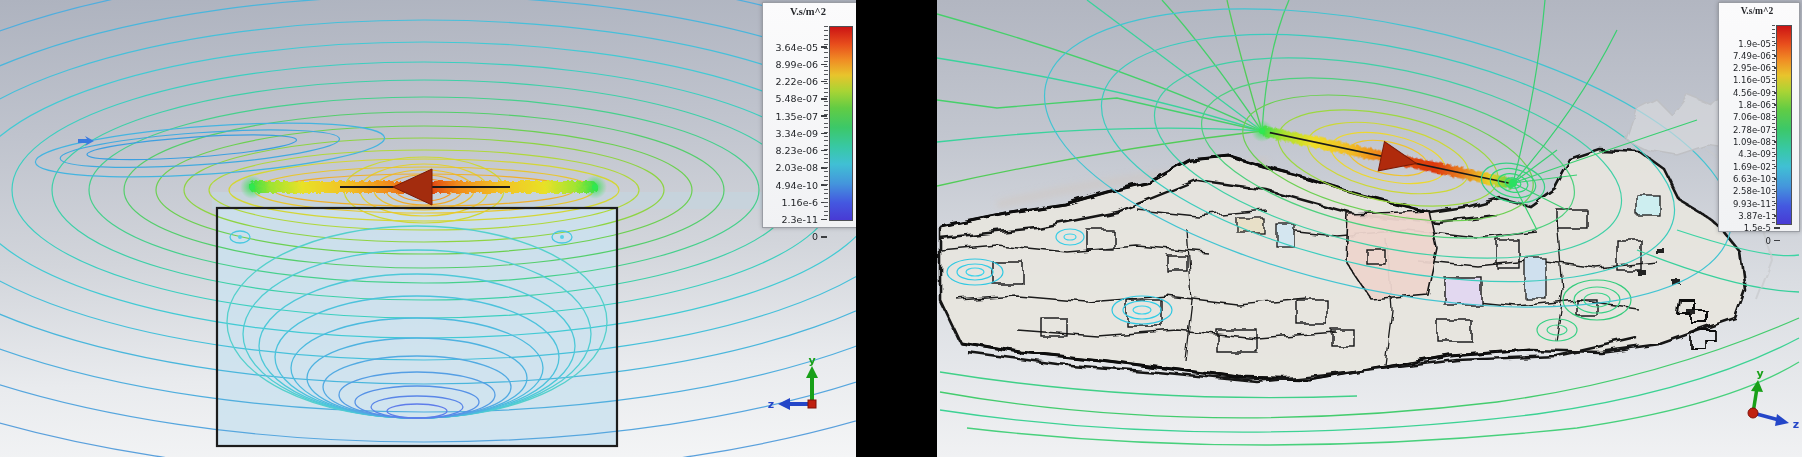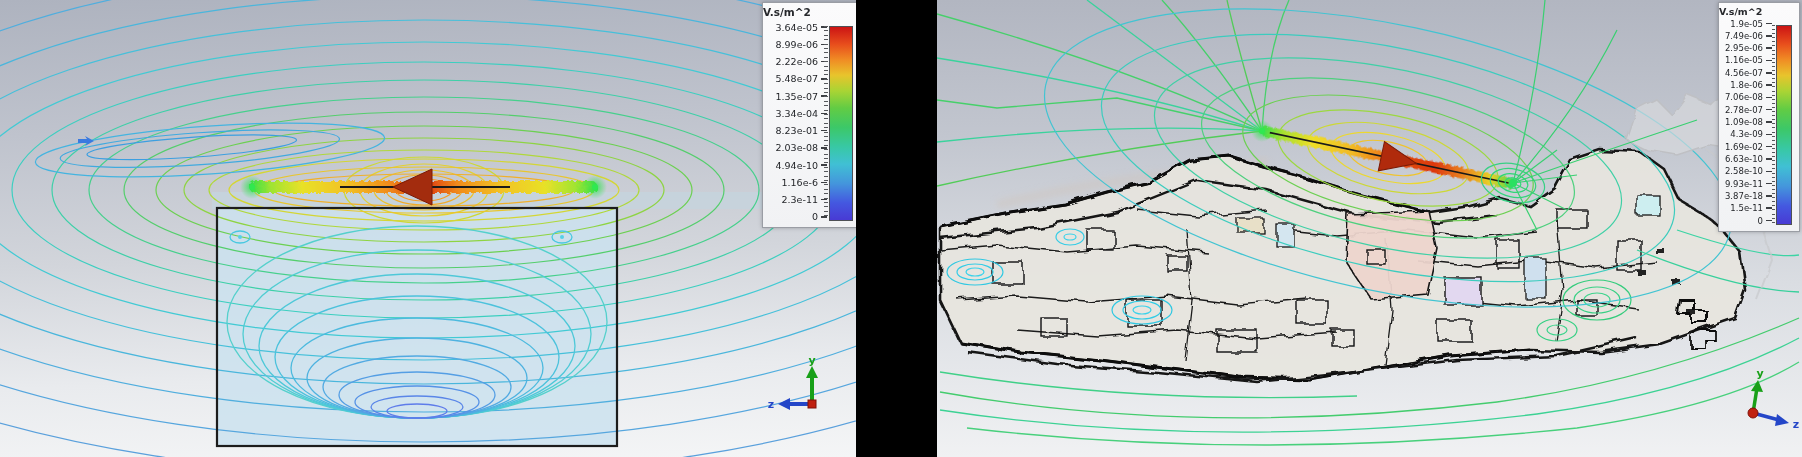--- a/index.html
+++ b/index.html
@@ -9,27 +9,27 @@
   #panel-left{left:0;width:856px;
     background:linear-gradient(178deg,#aeb3bf 0%,#bfc3cd 28%,#d2d5db 55%,#e9ebee 80%,#f4f5f6 100%);}
   #panel-right{left:937px;width:865px;
     background:linear-gradient(180deg,#b2b6c1 0%,#c2c6cf 30%,#dadde2 62%,#f0f1f3 100%);}
   .panel svg{position:absolute;left:0;top:0;}
   
   .legend{position:absolute;background:linear-gradient(180deg,#fbfbfc,#f1f2f4);
           border:1px solid #9a9da4;box-shadow:0 0 4px rgba(0,0,0,.25);}
   #legend-left{left:762px;top:2px;width:94px;height:224px;}
   #legend-right{left:781px;top:2px;width:80px;height:228px;}
-  .ltitle{position:absolute;top:3px;left:0;right:4px;font-weight:bold;
-          color:#26282c;}
+  .ltitle{position:absolute;top:3px;left:0;right:4px;text-align:center;font-weight:bold;
+          color:#26282c;font-family:Liberation Serif, serif;}
   #legend-left .ltitle{font-size:10.5px;}
   #legend-right .ltitle{font-size:9.5px;}
-  .llabels{position:absolute;display:flex;flex-direction:column;justify-content:space-between;}
+  .llabels{position:absolute;display:flex;flex-direction:column;justify-content:space-between;margin-top:20px;}
   #legend-left .llabels{left:2px;top:18px;height:202px;width:62px;}
-  #legend-right .llabels{left:0;top:16px;height:206px;width:53px;}
+  #legend-right .llabels{left:0;top:16px;height:206px;width:53px;padding-left:8px;}
   .lrow{display:flex;align-items:center;justify-content:flex-end;}
   #legend-left .lrow{height:12px;}
   #legend-right .lrow{height:9px;}
   .llab{color:#1e2024;white-space:nowrap;}
   #legend-left .llab{font-size:9.5px;}
   #legend-right .llab{font-size:8.5px;}
   .ltick{width:6px;height:1.5px;background:#3c3e42;margin-left:3px;flex:none;}
   .lticks{position:absolute;background:repeating-linear-gradient(180deg,#55575b 0,#55575b 1px,
           transparent 1px,transparent 4.4px);}
   #legend-left .lticks{left:61px;top:23px;width:4px;height:193px;}
@@ -170,25 +170,25 @@
           </div>
         <div class="lrow">
             <span class="llab">5.48e-07</span>
             <i class="ltick"></i>
           </div>
         <div class="lrow">
             <span class="llab">1.35e-07</span>
             <i class="ltick"></i>
           </div>
         <div class="lrow">
-            <span class="llab">3.34e-04</span>
-            <i class="ltick"></i>
-          </div>
-        <div class="lrow">
-            <span class="llab">8.23e-01</span>
+            <span class="llab">3.34e-09</span>
+            <i class="ltick"></i>
+          </div>
+        <div class="lrow">
+            <span class="llab">8.23e-06</span>
             <i class="ltick"></i>
           </div>
         <div class="lrow">
             <span class="llab">2.03e-08</span>
             <i class="ltick"></i>
           </div>
         <div class="lrow">
             <span class="llab">4.94e-10</span>
             <i class="ltick"></i>
           </div>
@@ -394,21 +394,21 @@
           </div>
         <div class="lrow">
             <span class="llab">2.95e-06</span>
             <i class="ltick"></i>
           </div>
         <div class="lrow">
             <span class="llab">1.16e-05</span>
             <i class="ltick"></i>
           </div>
         <div class="lrow">
-            <span class="llab">4.56e-07</span>
+            <span class="llab">4.56e-09</span>
             <i class="ltick"></i>
           </div>
         <div class="lrow">
             <span class="llab">1.8e-06</span>
             <i class="ltick"></i>
           </div>
         <div class="lrow">
             <span class="llab">7.06e-08</span>
             <i class="ltick"></i>
           </div>
@@ -434,25 +434,25 @@
           </div>
         <div class="lrow">
             <span class="llab">2.58e-10</span>
             <i class="ltick"></i>
           </div>
         <div class="lrow">
             <span class="llab">9.93e-11</span>
             <i class="ltick"></i>
           </div>
         <div class="lrow">
-            <span class="llab">3.87e-18</span>
-            <i class="ltick"></i>
-          </div>
-        <div class="lrow">
-            <span class="llab">1.5e-11</span>
+            <span class="llab">3.87e-1</span>
+            <i class="ltick"></i>
+          </div>
+        <div class="lrow">
+            <span class="llab">1.5e-5</span>
             <i class="ltick"></i>
           </div>
         <div class="lrow">
             <span class="llab">0</span>
             <i class="ltick"></i>
           </div>
       </div>
       <div class="lticks"></div>
       <div class="lbar"></div>
     </div>

